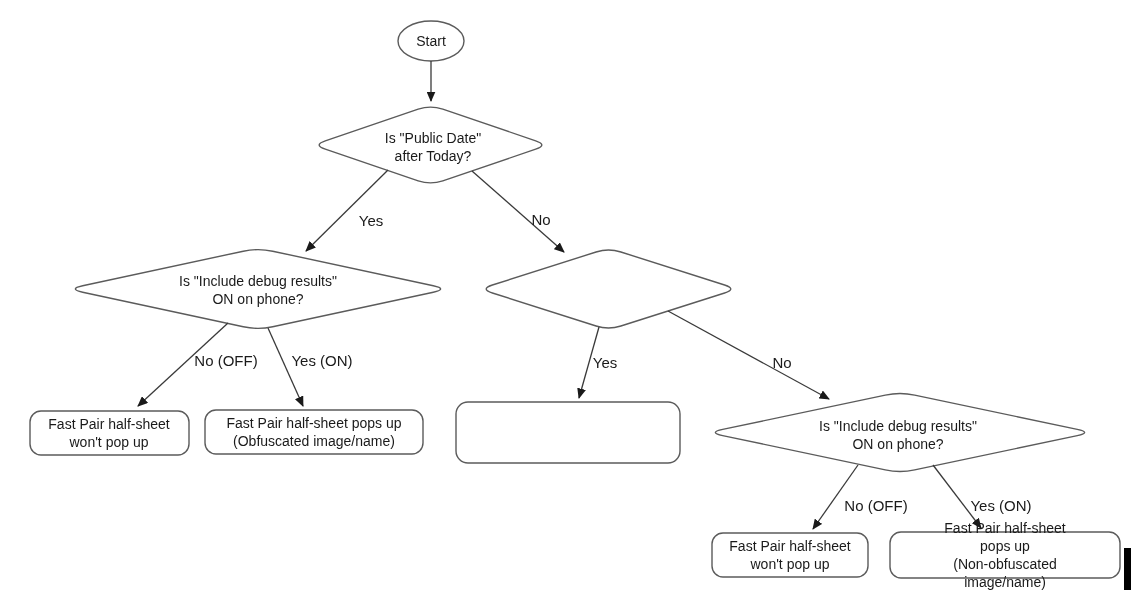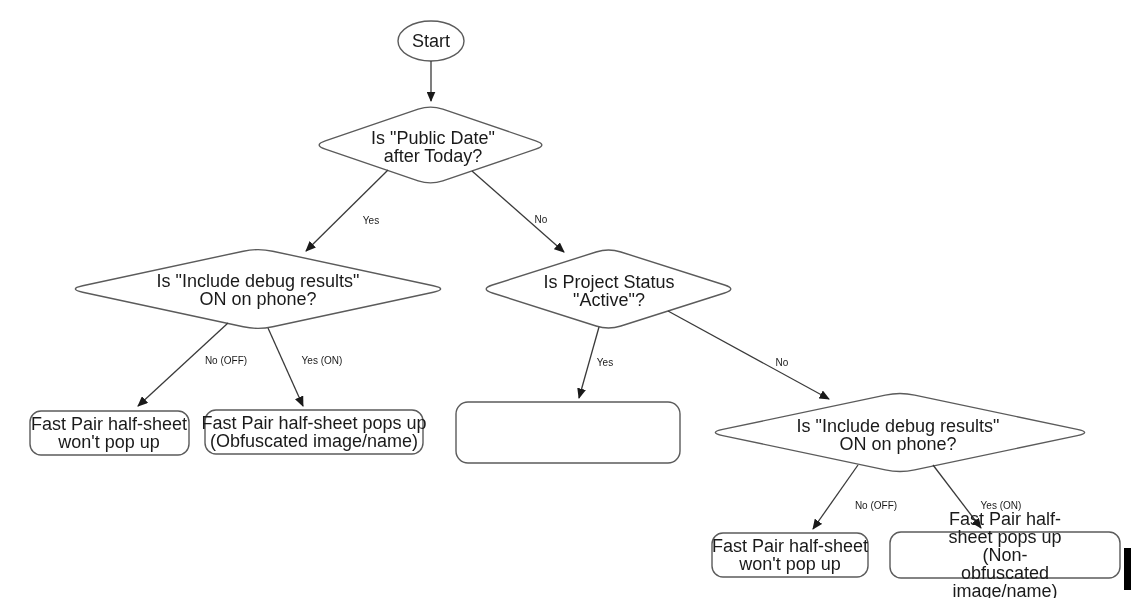--- a/index.html
+++ b/index.html
@@ -17,29 +17,29 @@
     overflow:hidden;
   }
   .diagram-svg{position:absolute;left:0;top:0;}
   .shape{fill:#ffffff;stroke:var(--shape-stroke);stroke-width:1.4;}
   .edge{stroke:var(--arrow);stroke-width:1.3;fill:none;}
   .node-label{
     position:absolute;
     transform:translate(-50%,-50%);
     white-space:pre-line;
     text-align:center;
-    font-size:18px;
+    font-size:14px;
     line-height:18px;
     color:var(--text);
   }
   .edge-label{
     position:absolute;
     transform:translate(-50%,-50%);
     white-space:nowrap;
-    font-size:10px;
+    font-size:15px;
     color:var(--text);
   }
   .cursor-artifact{
     position:absolute;
     left:1124px;top:548px;
     width:7px;height:42px;
     background:#000;
   }
 </style>
 </head>
@@ -76,22 +76,20 @@
     <line class="edge" x1="668" y1="311" x2="829" y2="399" marker-end="url(#arrowhead)"></line>
     <line class="edge" x1="858" y1="465" x2="813" y2="529" marker-end="url(#arrowhead)"></line>
     <line class="edge" x1="933" y1="465" x2="981" y2="528" marker-end="url(#arrowhead)"></line>
   </svg>
 
   <div class="node-label" style="left:431px;top:41px;">Start</div>
   <div class="node-label" style="left:433px;top:147px;">Is "Public Date"
 after Today?</div>
   <div class="node-label" style="left:258px;top:290px;">Is "Include debug results"
 ON on phone?</div>
-  <div class="node-label" style="left:609px;top:291px;">Is Project Status
-"Active"?</div>
   <div class="node-label" style="left:898px;top:435px;">Is "Include debug results"
 ON on phone?</div>
   <div class="node-label" style="left:109px;top:433px;">Fast Pair half-sheet
 won't pop up</div>
   <div class="node-label" style="left:314px;top:432px;">Fast Pair half-sheet pops up
 (Obfuscated image/name)</div>
   <div class="node-label" style="left:790px;top:555px;">Fast Pair half-sheet
 won't pop up</div>
   <div class="node-label" style="left:1005px;top:555px;">Fast Pair half-sheet pops up
 (Non-obfuscated image/name)</div>

